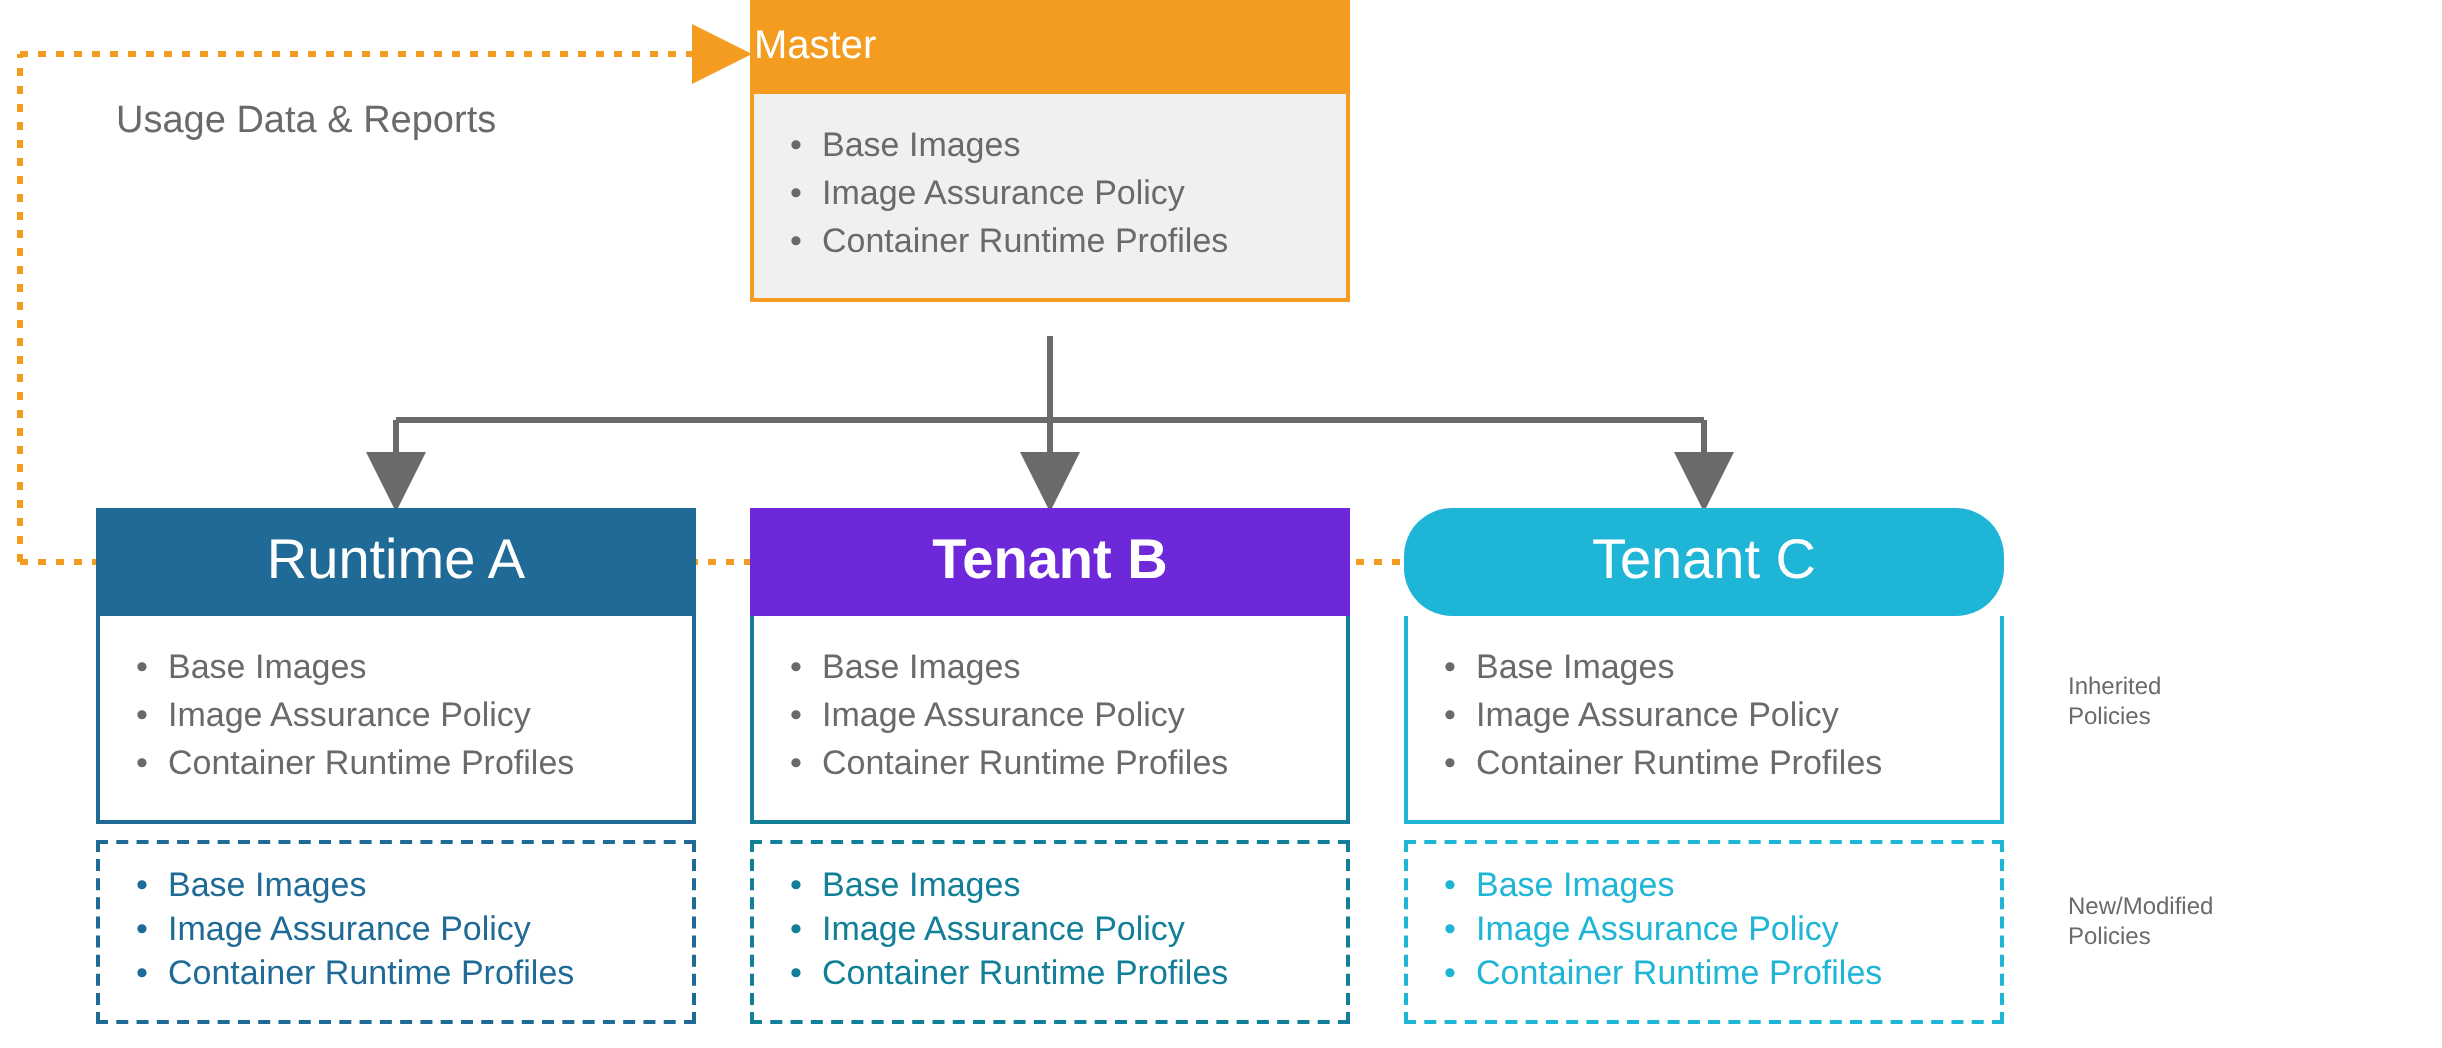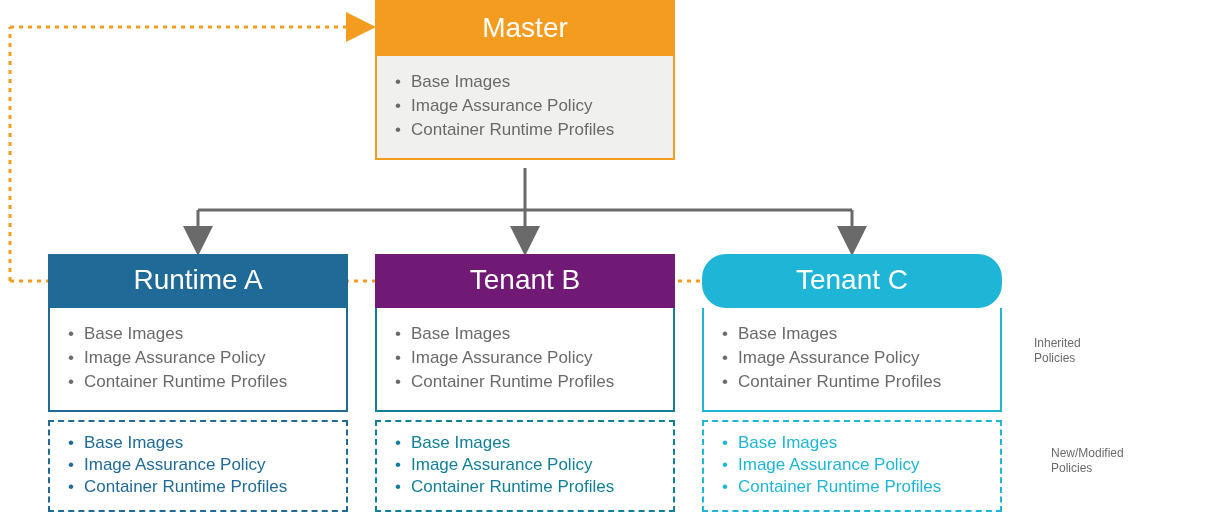--- a/index.html
+++ b/index.html
@@ -19,23 +19,23 @@
   .master-box {
     position: absolute;
     left: 375px;
     top: 0;
     width: 300px;
     border: 2px solid #f39c1f;
   }
   .master-header {
     background: #f39c1f;
     color: #fff;
-    font-size: 28px;
+    font-size: 20px;
     font-weight: 400;
-    text-align: center;
+    text-align: left;
     padding: 10px 0 12px 0;
   }
   .master-body {
     background: #f0f0ee;
     padding: 14px 18px 16px 18px;
   }
   .master-body ul {
     list-style: none;
   }
   .master-body li {
@@ -71,21 +71,21 @@
   .tenant-c { left: 702px; top: 254px; }
 
   .tenant-header {
     color: #fff;
     font-size: 28px;
     font-weight: 400;
     text-align: center;
     padding: 10px 0 12px 0;
   }
   .hdr-a { background: #1f6a97; }
-  .hdr-b { background: #701a75; }
+  .hdr-b { background: #6d28d9; font-weight: bold; }
   .hdr-c { background: #1fb5d6; border-radius: 24px; }
 
   .tenant-body {
     background: #fff;
     padding: 14px 18px 16px 18px;
   }
   .body-a { border: 2px solid #1f6a97; border-top: none; }
   .body-b { border: 2px solid #127f98; border-top: none; }
   .body-c { border: 2px solid #1fb5d6; border-top: none; }
 
@@ -129,21 +129,21 @@
   .txt-c { color: #1fb5d6; }
 
   
   .side-label {
     position: absolute;
     color: #6a6a6a;
     font-size: 12px;
     line-height: 1.25;
   }
   .inherited-label { left: 1034px; top: 336px; }
-  .newmod-label { left: 1034px; top: 446px; margin-left: 17px; }
+  .newmod-label { left: 1034px; top: 446px; }
 
   
   svg.connectors {
     position: absolute;
     left: 0; top: 0;
     width: 1221px; height: 524px;
     pointer-events: none;
   }
 </style>
 </head>
@@ -171,20 +171,21 @@
 
     <line x1="48" y1="281" x2="702" y2="281" stroke="#f39c1f" stroke-width="3" stroke-dasharray="4 5"></line>
 
     <line x1="10" y1="281" x2="48" y2="281" stroke="#f39c1f" stroke-width="3" stroke-dasharray="4 5"></line>
 
     <line x1="10" y1="281" x2="10" y2="27" stroke="#f39c1f" stroke-width="3" stroke-dasharray="4 5"></line>
 
     <line x1="10" y1="27" x2="370" y2="27" stroke="#f39c1f" stroke-width="3" stroke-dasharray="4 5" marker-end="url(#arrow-orange)"></line>
   </svg>
 
+  <div class="usage-label">Usage Data &amp; Reports</div>
 
   <div class="master-box">
     <div class="master-header">Master</div>
     <div class="master-body">
       <ul>
         <li>Base Images</li>
         <li>Image Assurance Policy</li>
         <li>Container Runtime Profiles</li>
       </ul>
     </div>

